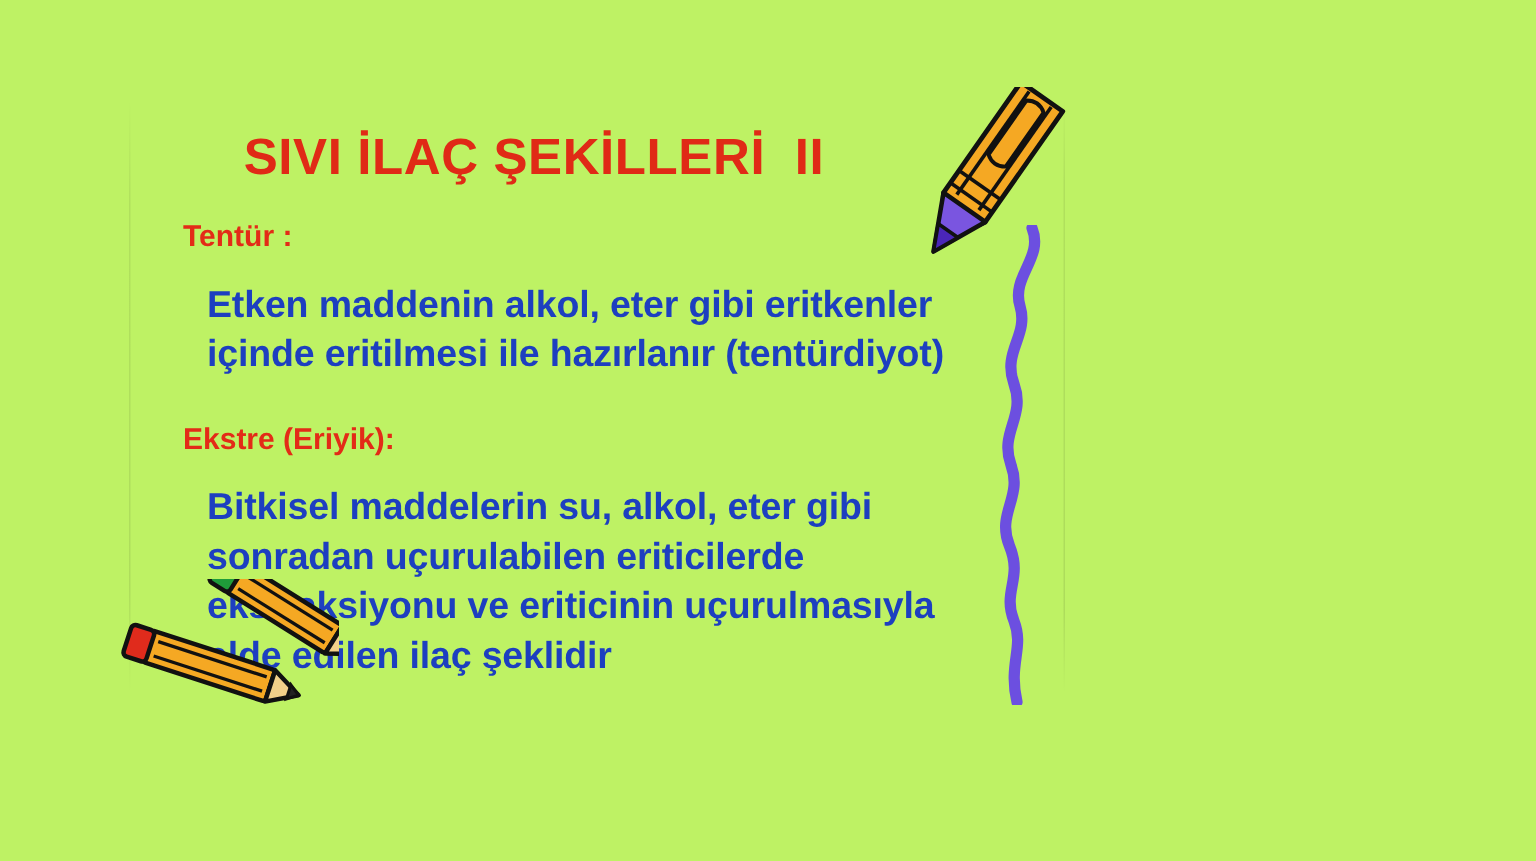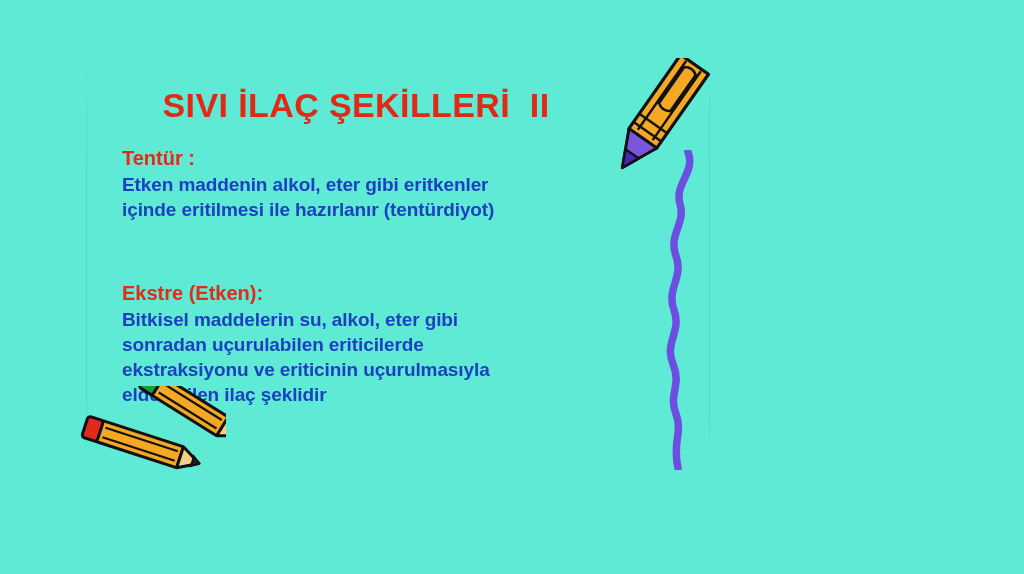--- a/index.html
+++ b/index.html
@@ -11,21 +11,21 @@
     width: 1024px;
     height: 574px;
     overflow: hidden;
     font-family: "Liberation Sans", sans-serif;
   }
 
   #slide-root {
     position: relative;
     width: 1024px;
     height: 574px;
-    background: #5eead4;
+    background: #bef264;
   }
 
   
   .frame-line-left {
     position: absolute;
     left: 86px;
     top: 66px;
     width: 1px;
     height: 396px;
     background: linear-gradient(to bottom, rgba(0,0,0,0.00), rgba(0,0,0,0.075) 18%, rgba(0,0,0,0.085) 82%, rgba(0,0,0,0.00));
@@ -64,25 +64,25 @@
   .section-heading {
     color: #e32b17;
     font-size: 20px;
     font-weight: bold;
     line-height: 1.25;
     white-space: pre;
     margin: 0 0 1px 0;
   }
   .section-body {
     color: #1d3fc0;
-    font-size: 19px;
+    font-size: 25px;
     font-weight: bold;
     line-height: 1.32;
     white-space: pre;
-    margin: 0;
+    margin: 16px;
     letter-spacing: -0.1px;
   }
 
   
   .clip {
     position: absolute;
     pointer-events: none;
   }
   #pencil-top-right {
     left: 596px;
@@ -116,21 +116,21 @@
 
   <div class="slide-title">SIVI İLAÇ ŞEKİLLERİ  II</div>
 
   <div class="body-block" id="section-tentur">
     <p class="section-heading">Tentür :</p>
     <p class="section-body">Etken maddenin alkol, eter gibi eritkenler
 içinde eritilmesi ile hazırlanır (tentürdiyot)</p>
   </div>
 
   <div class="body-block" id="section-ekstre">
-    <p class="section-heading">Ekstre (Etken):</p>
+    <p class="section-heading">Ekstre (Eriyik):</p>
     <p class="section-body">Bitkisel maddelerin su, alkol, eter gibi
 sonradan uçurulabilen eriticilerde
 ekstraksiyonu ve eriticinin uçurulmasıyla
 elde edilen ilaç şeklidir</p>
   </div>
 
   <div class="clip" id="pencil-top-right">
     <svg viewBox="0 0 118 126" width="118" height="126" xmlns="http://www.w3.org/2000/svg">
       <g transform="rotate(35 59 63)">
 

